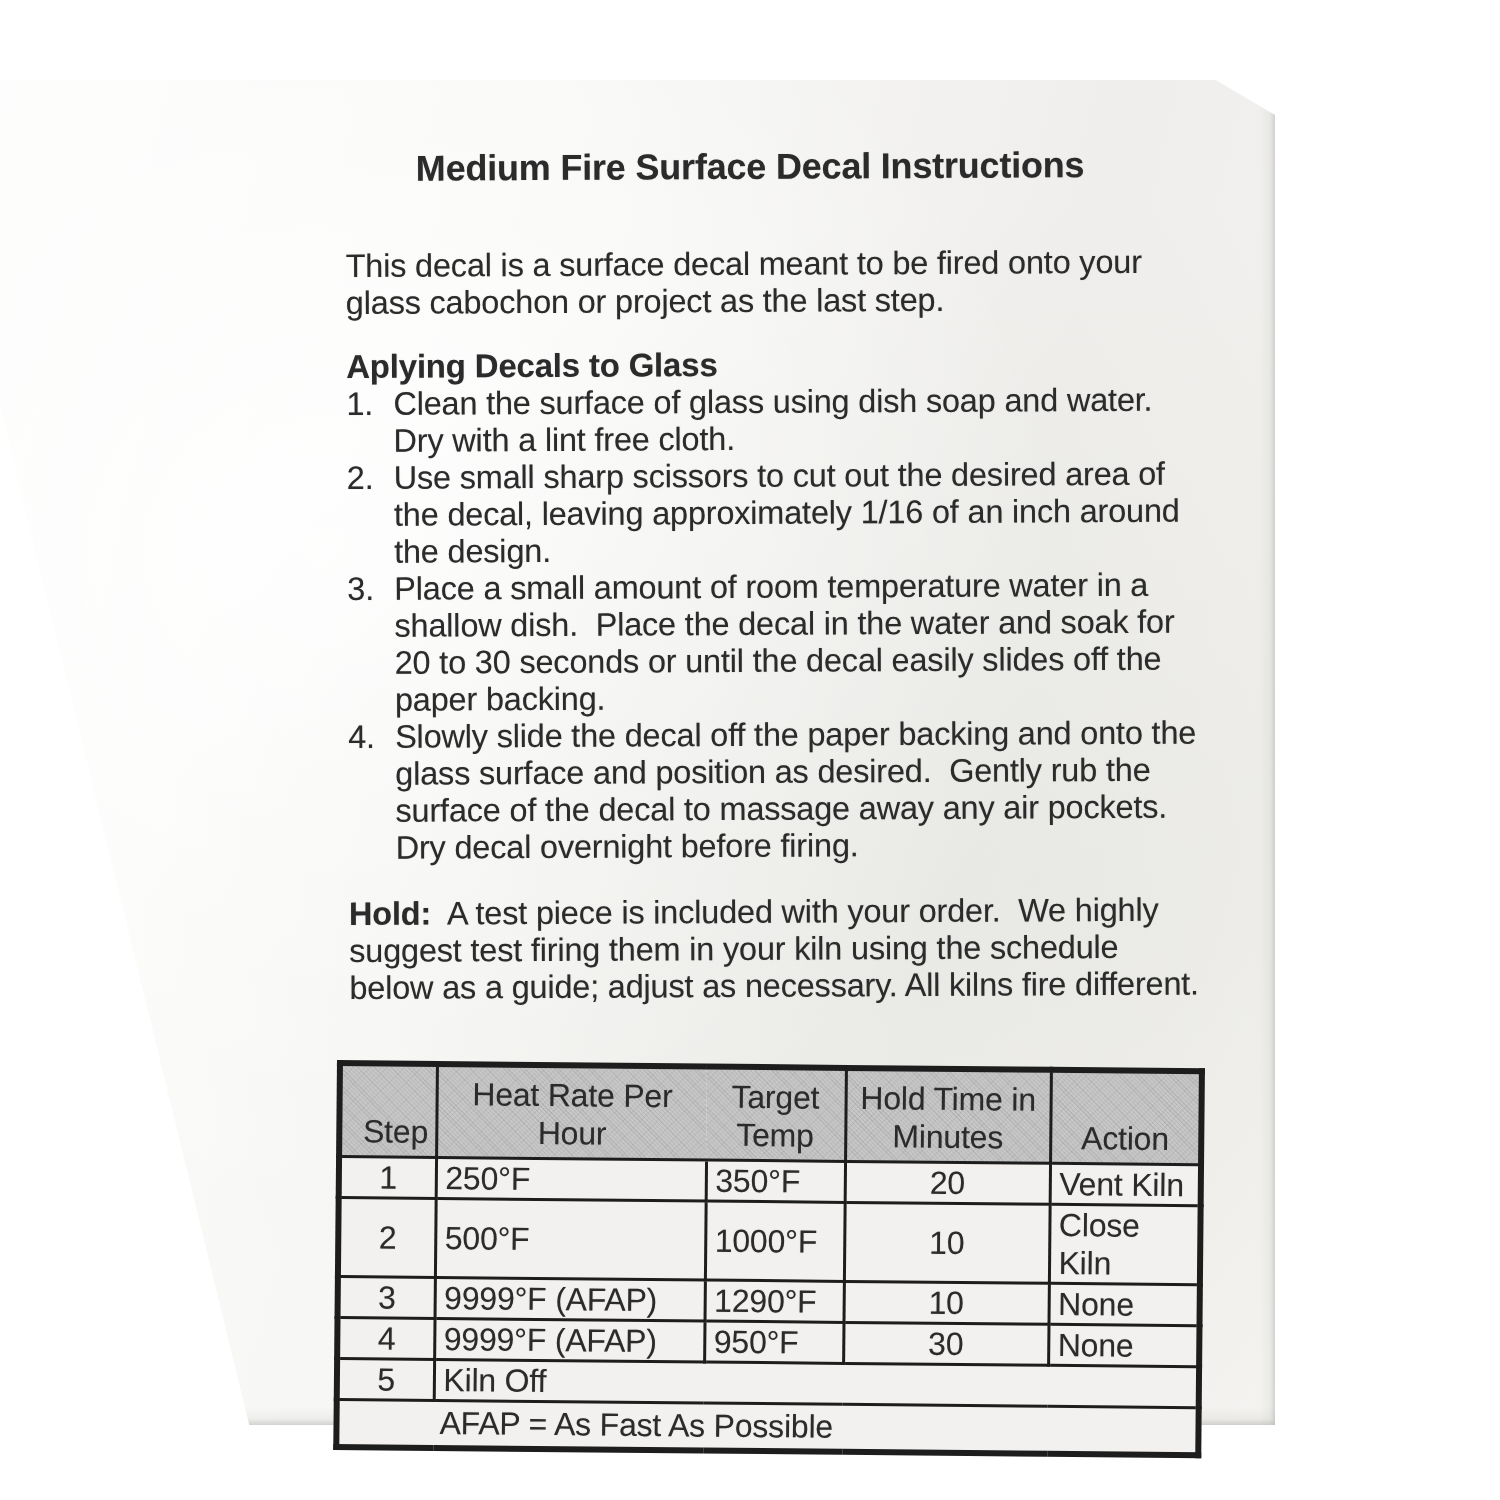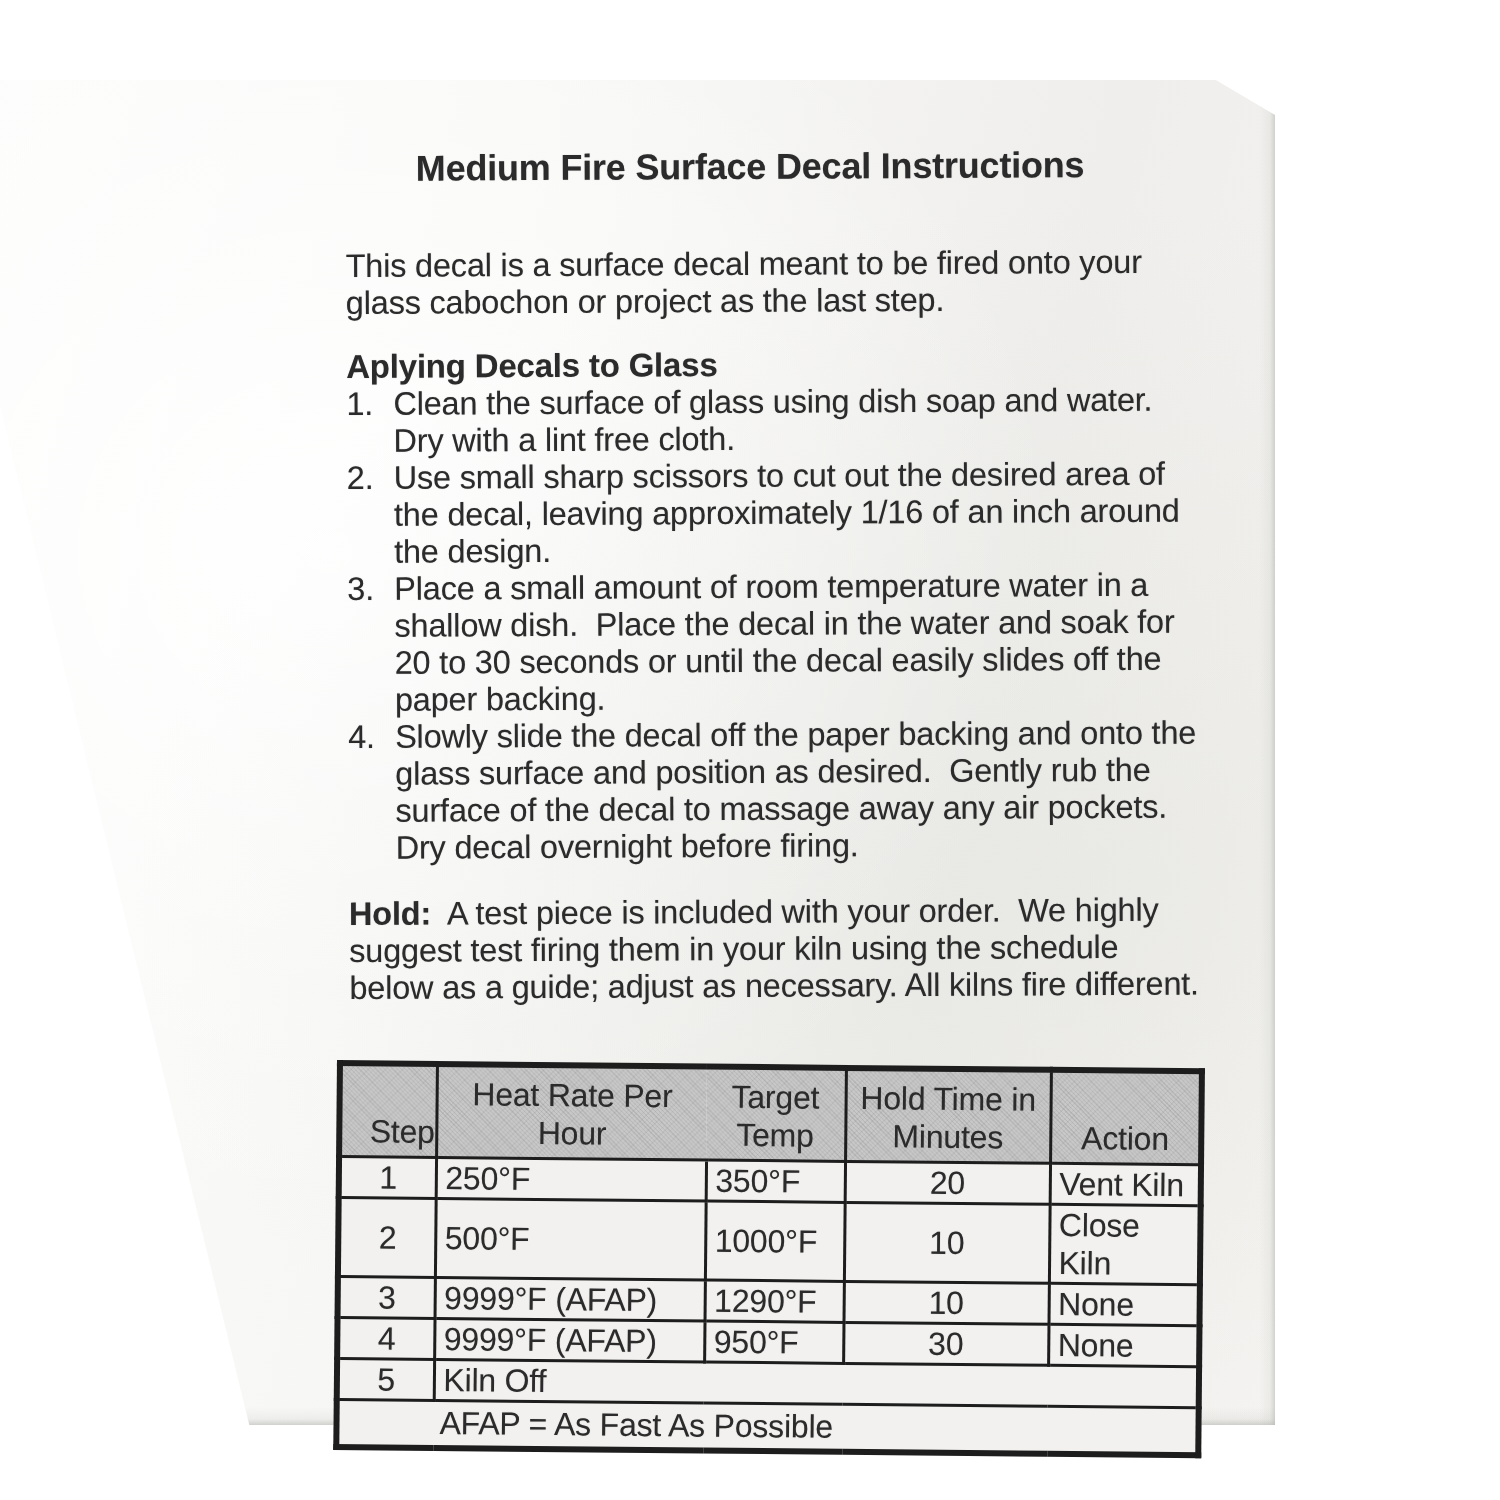--- a/index.html
+++ b/index.html
@@ -79,21 +79,21 @@
     text-align: center;
     white-space: pre-line;
     line-height: 38px;
     padding-bottom: 5px;
     border-bottom-width: 5px;
     background-color: #c8c8c8;
     background-image:
       repeating-linear-gradient(45deg,  rgba(80,80,80,0.15) 0 1px, rgba(255,255,255,0) 1px 3px),
       repeating-linear-gradient(-45deg, rgba(120,120,120,0.12) 0 1px, rgba(255,255,255,0) 1px 4px);
   }
-  thead th.h-step  { text-align: right; padding-left: 14px; }
+  thead th.h-step  { text-align: center; padding-left: 14px; }
   thead th.h-heat  { border-right: none; }
   thead th.h-target{ border-left: none; }
   tbody td { height: 40px; line-height: 38px; }
   td.t-step  { text-align: center; }
   td.t-heat  { text-align: left; padding-left: 8px; }
   td.t-target{ text-align: left; padding-left: 8px; }
   td.t-hold  { text-align: center; }
   td.t-action{ text-align: left; padding-left: 8px; }
   tfoot td {
     height: 48px;

